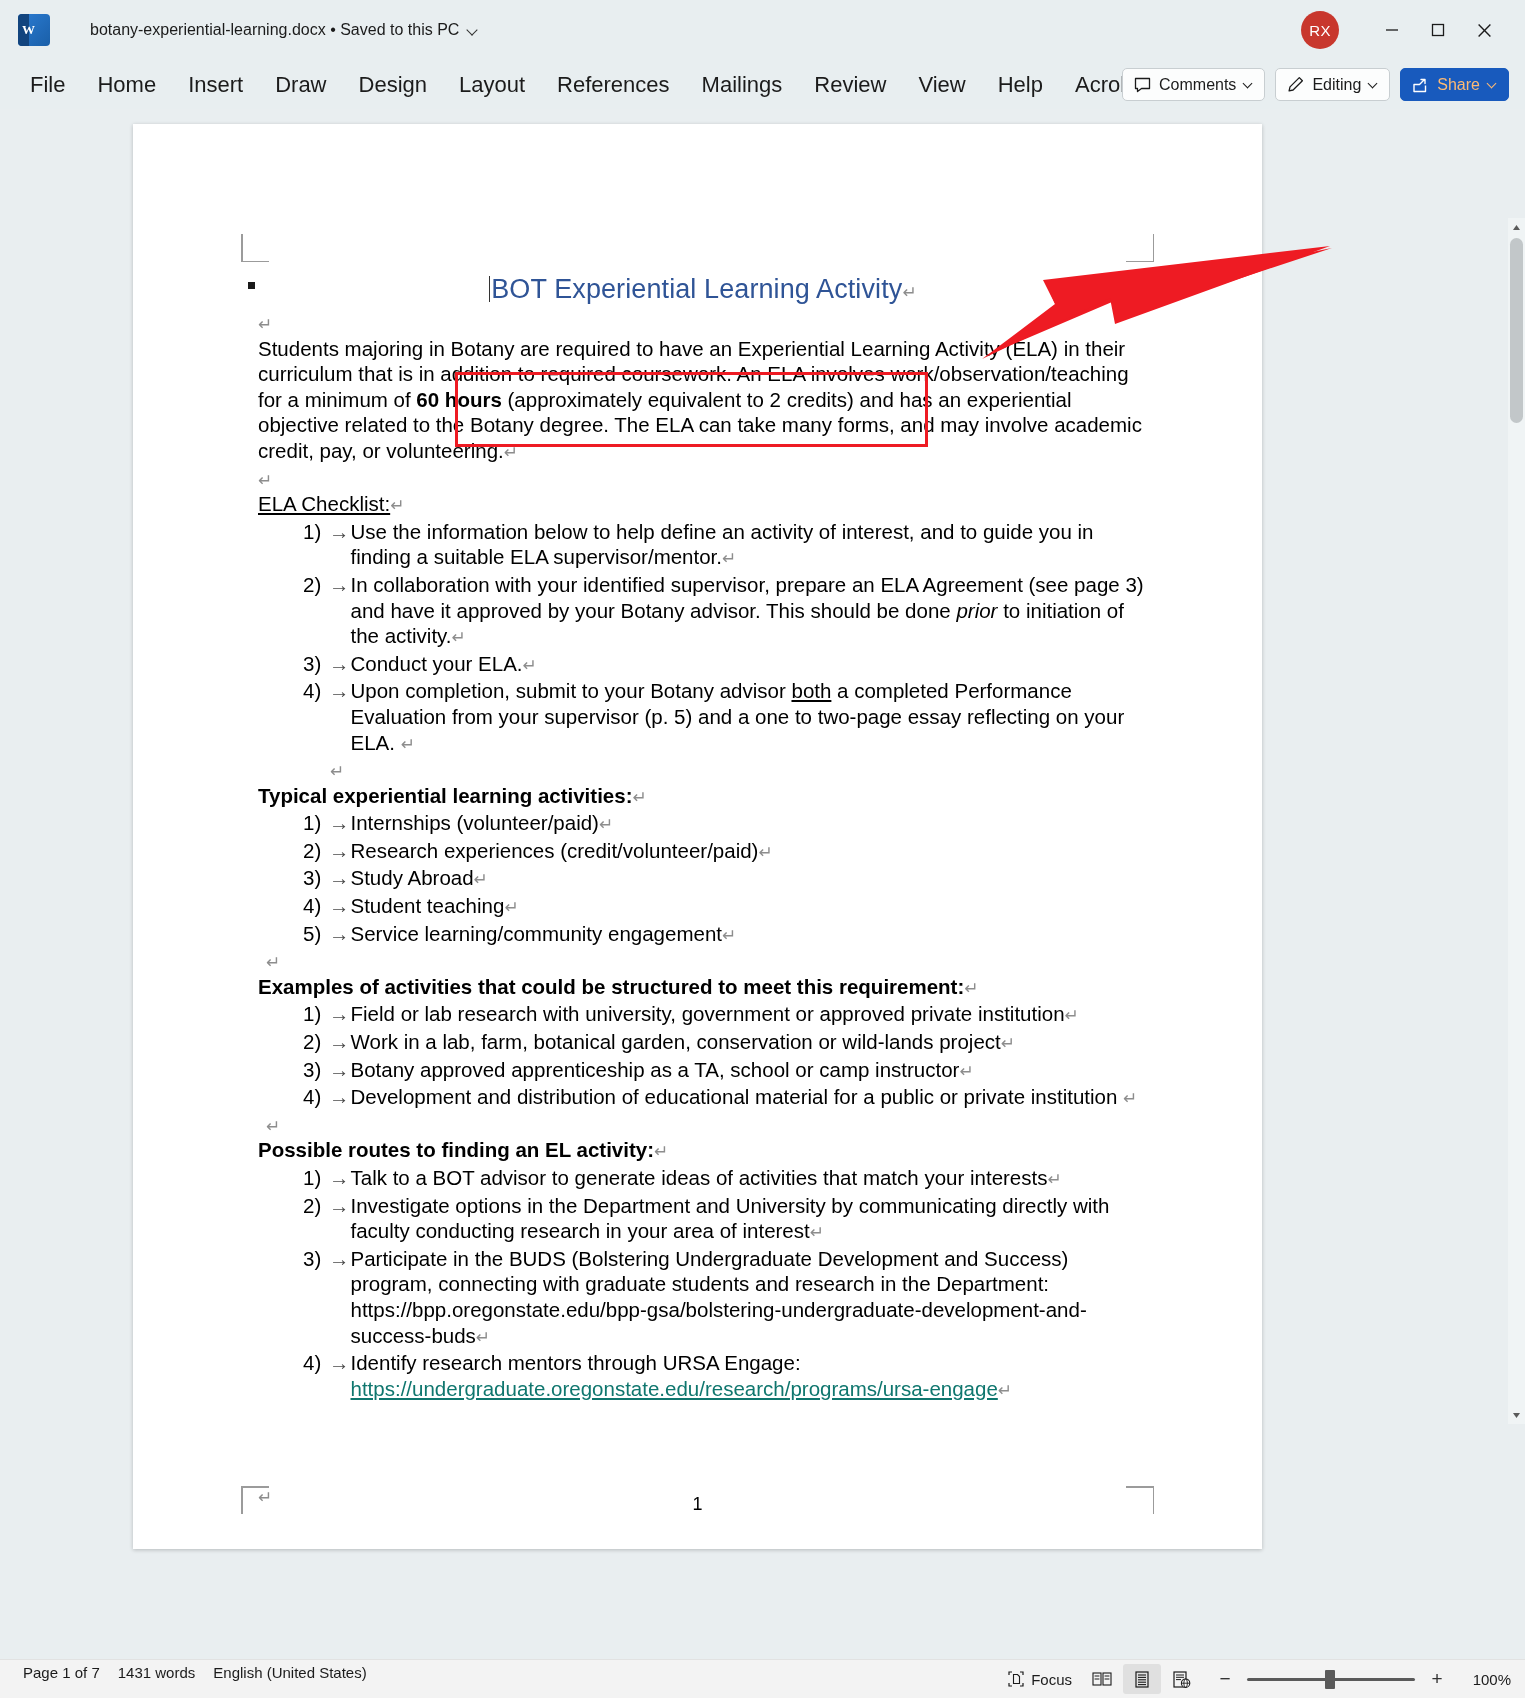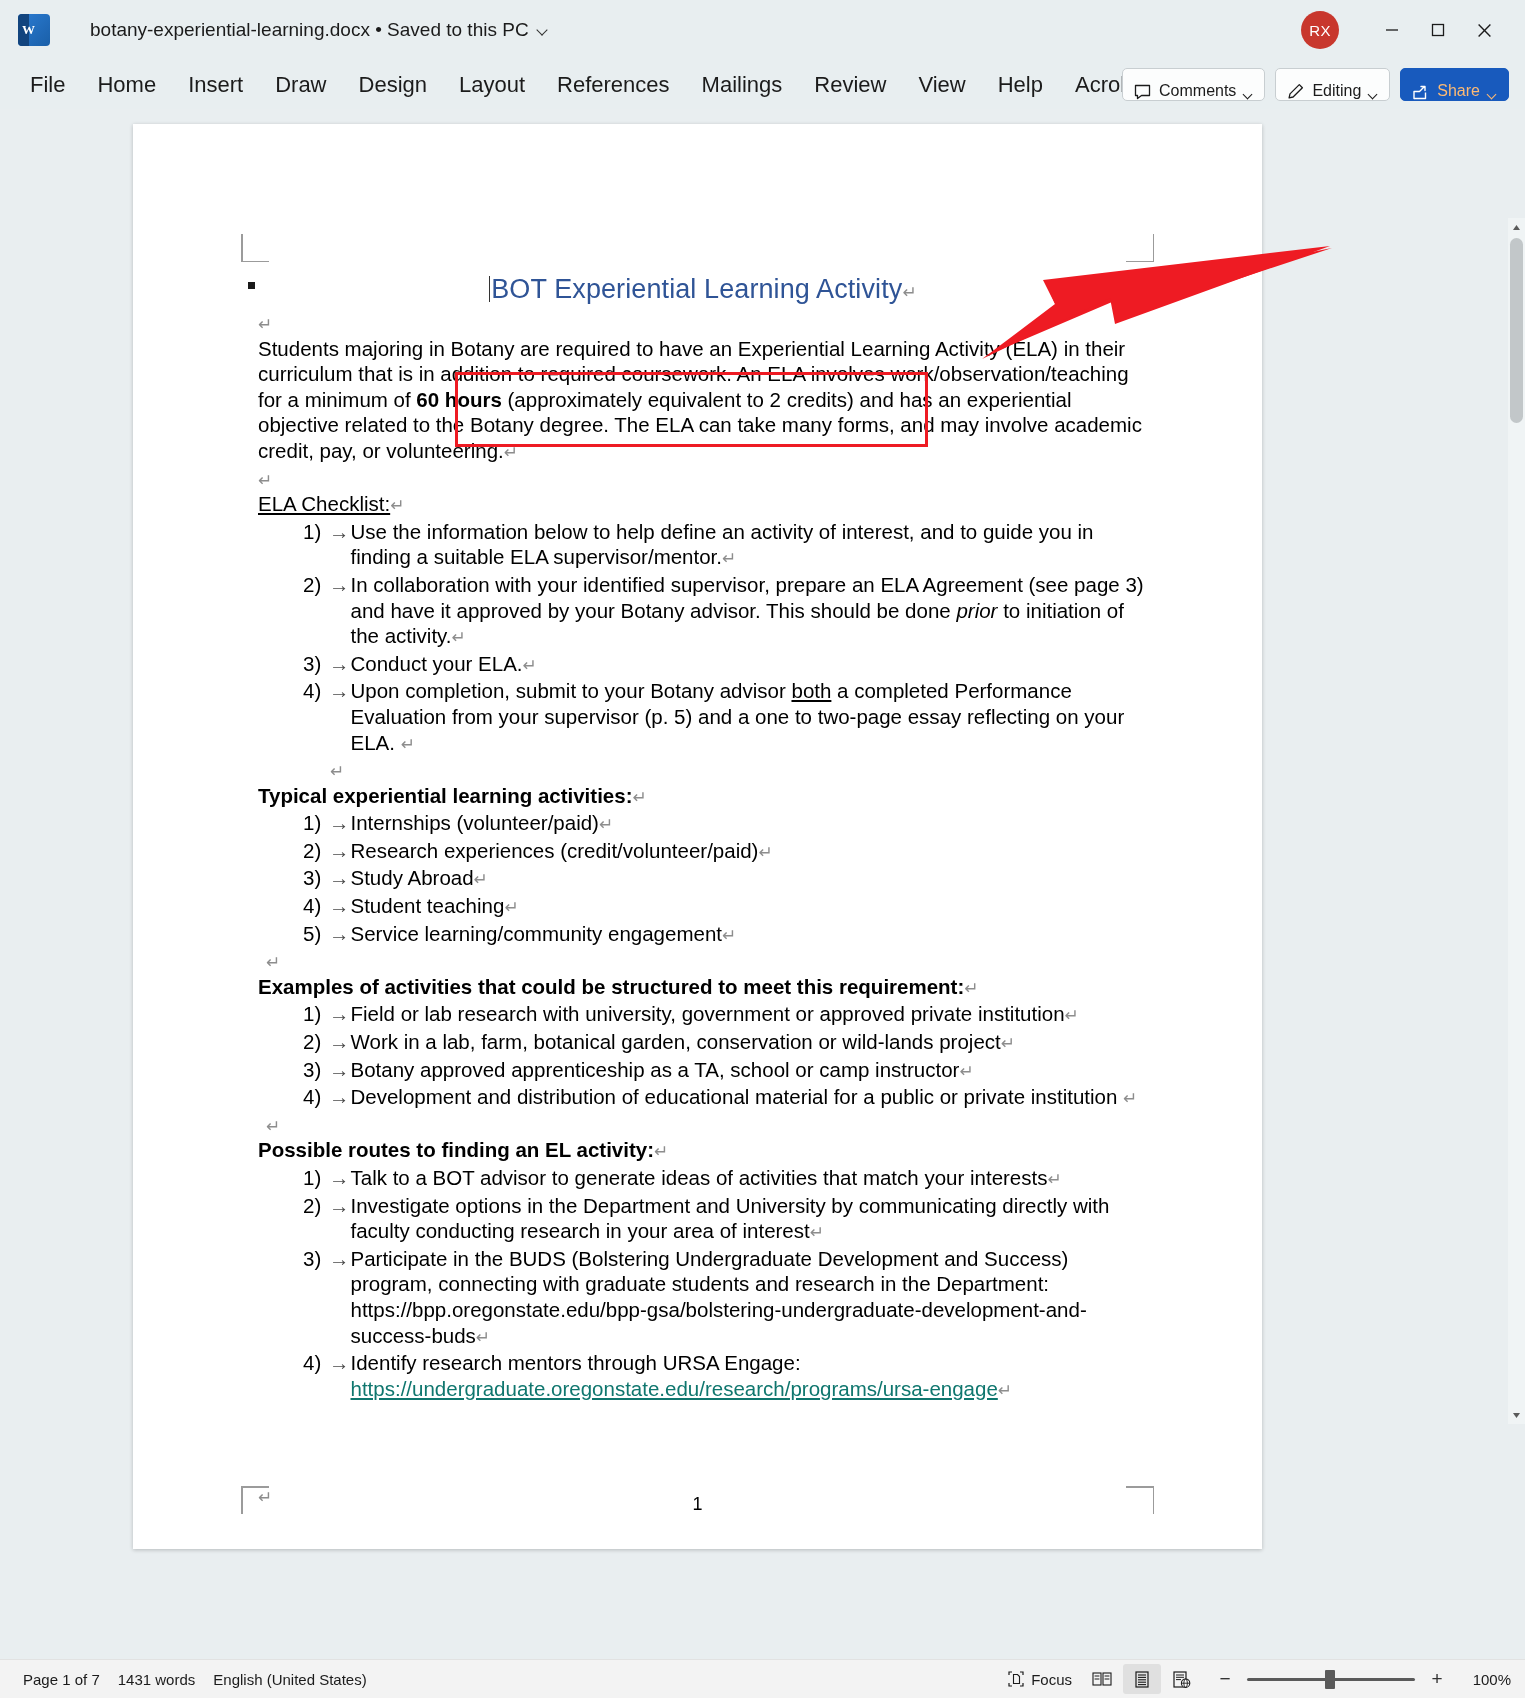--- a/index.html
+++ b/index.html
@@ -24,21 +24,21 @@
   .word-logo::before {
     content: ""; position: absolute; left: 0; top: 0; bottom: 0; width: 11px;
     background: #12447e;
   }
   .word-logo span {
     position: relative; z-index: 2; color: #fff; font-size: 13px;
     font-weight: bold; font-family: "Liberation Serif", serif;
     margin-left: -11px;
   }
   .doc-title {
-    margin-left: 32px; font-size: 19px; color: #1b1b1b;
+    margin-left: 32px; font-size: 16px; color: #1b1b1b;
     display: flex; align-items: center; gap: 9px; white-space: nowrap;
     padding: 4px 8px; border-radius: 4px; cursor: pointer;
   }
   .chev { display:inline-block; width: 11px; height: 11px; position: relative; }
   .chev::after {
     content:""; position:absolute; left:0; top:1px; width:7px; height:7px;
     border-right: 1.6px solid #333; border-bottom: 1.6px solid #333;
     transform: rotate(45deg);
   }
   .searchbox {
@@ -70,21 +70,21 @@
   .tab {
     font-size: 22px; color: #1b1b1b; padding: 7px 16px; border-radius: 5px;
     cursor: pointer; white-space: nowrap;
   }
   .ribbon-right {
     position: absolute; right: 16px; top: 0; height: 49px;
     display: flex; align-items: center; gap: 10px;
   }
   .pill {
     height: 33px; border: 1px solid #c8ced1; background: #fcfdfd;
-    border-radius: 5px; display: flex; align-items: flex-end; gap: 8px;
+    border-radius: 5px; display: flex; align-items: center; gap: 8px;
     padding: 0 11px; font-size: 16px; color: #1b1b1b; cursor: pointer;
   }
   .pill.share {
     background: #185abd; border-color: #185abd; color: #fdba74; font-weight: 400;
   }
   .cv { width: 9px; height: 9px; position: relative; display:inline-block; }
   .cv::after {
     content:""; position:absolute; left:0; top:0; width:6px; height:6px;
     border-right: 1.5px solid currentColor; border-bottom: 1.5px solid currentColor;
     transform: rotate(45deg);
@@ -168,21 +168,21 @@
   }
   .vscroll .up { top: 0; } .vscroll .down { bottom: 0; }
   .vscroll .thumb {
     position: absolute; left: 2px; top: 20px; width: 13px; height: 185px;
     background: #c2c7c9; border-radius: 7px; cursor: pointer;
   }
 
   
   .statusbar {
     position: absolute; left: 0; right: 0; bottom: 0; height: 39px;
-    background: #f3f3f3; display: flex; align-items: center;
+    background: #f3f3f3; display: flex; 
     font-size: 15px; color: #1b1b1b; padding: 0 14px;
     border-top: 1px solid #e2e2e2;
   }
   .sb-item { padding: 4px 9px; border-radius: 3px; cursor: pointer; white-space: nowrap; }
   .sb-right { margin-left: auto; display: flex; align-items: center; gap: 2px; }
   .viewbtn {
     width: 38px; height: 30px; display: flex; align-items: center;
     justify-content: center; border-radius: 3px; cursor: pointer;
   }
   .viewbtn.active { background: #e0e0e0; }

